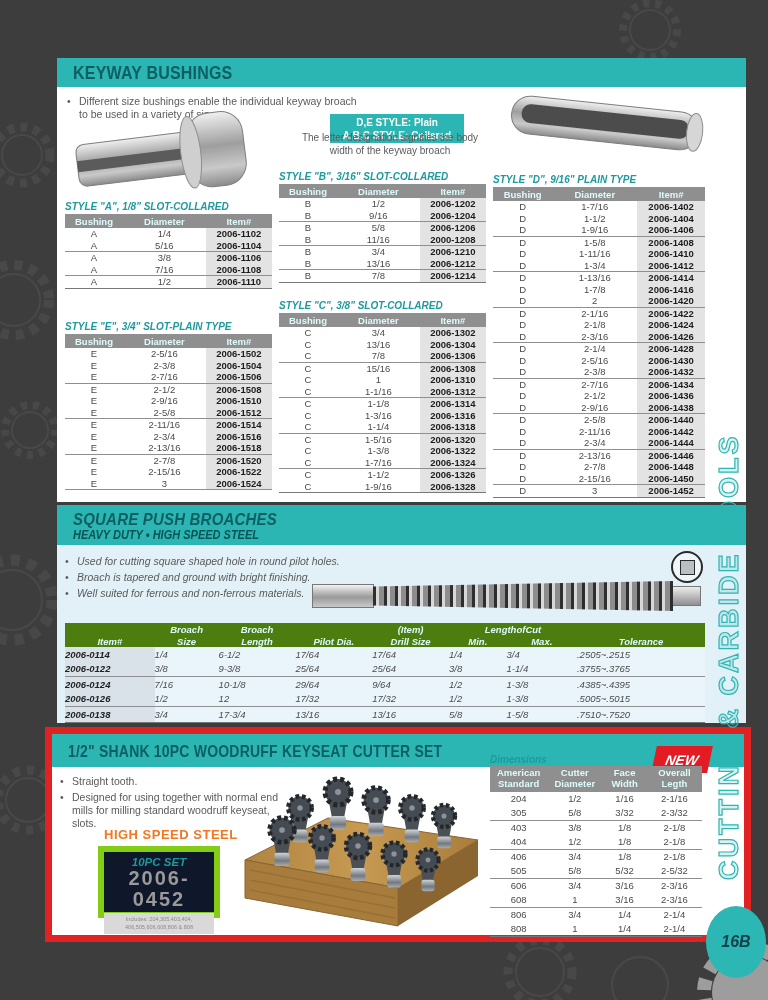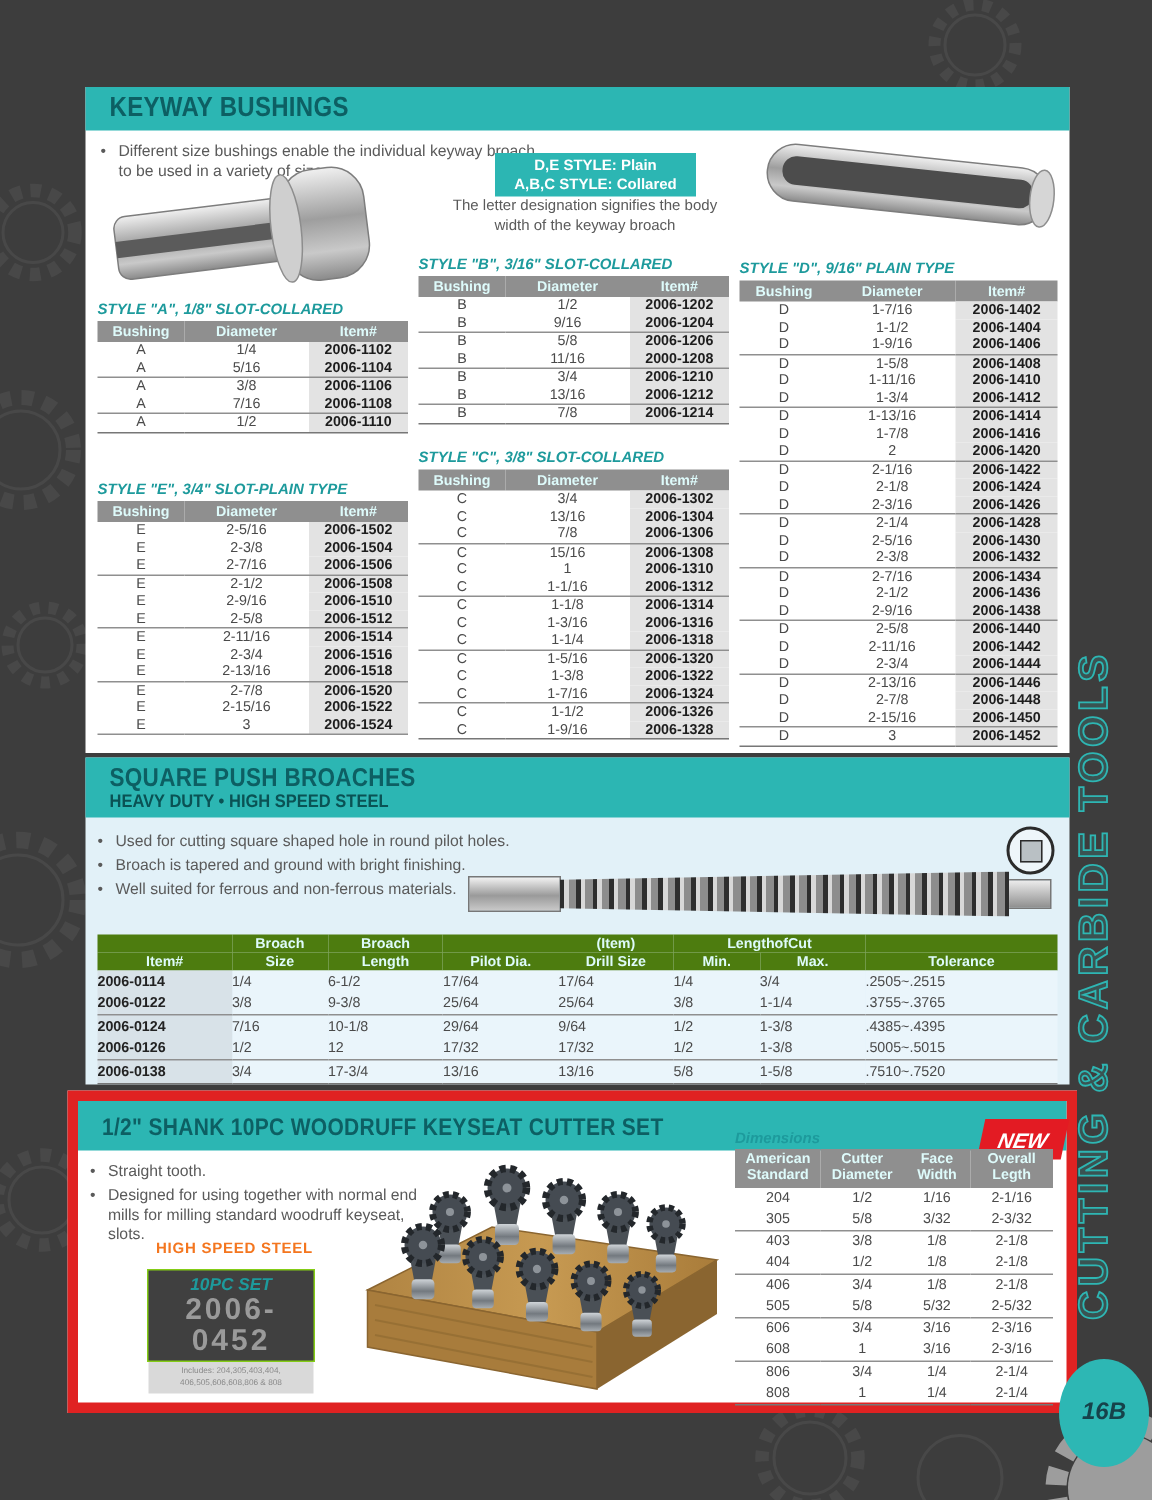--- a/index.html
+++ b/index.html
@@ -12,21 +12,21 @@
   
   .side-title{position:absolute;left:714px;top:372px;height:570px;width:50px;
     writing-mode:vertical-rl;transform:rotate(180deg);font-size:27px;font-weight:bold;
     letter-spacing:3px;color:rgba(46,182,179,0.18);-webkit-text-stroke:1.2px #2eb6b3;
     white-space:nowrap;text-align:center;}
   .page-circle{position:absolute;left:706px;top:906px;width:60px;height:72px;border-radius:50%;
     background:#2db7b4;display:flex;align-items:center;justify-content:center;
     color:#16424a;font-weight:bold;font-size:16px;font-style:italic;}
 
   
-  .section{position:absolute;background:#fff;}
+  .section{position:absolute;background:#fff;padding-left:33px;}
   .band{background:#2cb6b3;position:absolute;left:0;right:0;top:0;display:flex;flex-direction:column;justify-content:center;padding-left:16px;box-sizing:border-box;}
   .band-title{color:#0d5f63;font-weight:bold;font-size:16px;letter-spacing:.2px;transform:scaleY(1.15);transform-origin:left center;}
   .band-sub{color:#0a5254;font-weight:bold;font-size:11px;transform:scaleY(1.1);transform-origin:left center;margin-top:2px;}
 
   ul.bullets{list-style:none;margin:0;padding:0;color:#5a5a5a;font-size:10.5px;line-height:1.25;}
   ul.bullets li{padding-left:12px;position:relative;margin-bottom:3px;}
   ul.bullets li::before{content:"•";position:absolute;left:0;color:#5a5a5a;}
 
   
   .tbl-title{color:#1d9a9c;font-style:italic;font-weight:bold;font-size:10px;margin-bottom:2px;white-space:nowrap;}
@@ -59,22 +59,22 @@
   table.broach-table th{background:#4d7c0f;color:#defbfb;font-weight:bold;font-size:9.5px;padding:0;height:12px;}
   table.broach-table td{text-align:left;height:14.5px;padding:0;background:#eaf5fb;}
   table.broach-table td:first-child{background:#d8e2e8;font-weight:bold;color:#222;}
   table.broach-table tbody tr:nth-child(2n) td{border-bottom:1px solid #8f8f8f;}
   table.broach-table tbody tr:last-child td{border-bottom:1.5px solid #777;}
 
   
   .sec-woodruff{border:7px solid #e02222;background:#fff;}
   .new-badge{position:absolute;background:#e31b23;color:#fff;font-weight:bold;font-style:italic;
     font-size:14px;display:flex;align-items:center;justify-content:center;transform:skewX(-12deg);}
-  .hss{color:#f4761f;font-weight:bold;font-size:10px;letter-spacing:.5px;}
-  .set-box{position:absolute;border:1px solid #84cc16;background:#404040;text-align:center;}
+  .hss{color:#f4761f;font-weight:bold;font-size:13px;letter-spacing:.5px;}
+  .set-box{position:absolute;border:6px solid #84cc16;background:#0f172a;text-align:center;}
   .set-label{color:#1d9a9c;font-style:italic;font-weight:bold;font-size:11.5px;margin-top:4px;}
   .set-item{color:#9a9a9a;font-weight:bold;font-size:20px;letter-spacing:2px;line-height:1.05;}
   .set-includes{background:#d9d9d9;color:#8a8a8a;font-size:5.5px;line-height:1.5;padding:2px 0;margin-top:3px;}
   .dims-title{color:#1d9a9c;font-style:italic;font-weight:bold;font-size:10px;margin-bottom:1px;}
   table.dims-table{width:100%;border-collapse:collapse;font-size:9.5px;color:#4a4a4a;table-layout:fixed;}
   table.dims-table th{background:#8f8f8f;color:#defbfb;font-weight:bold;font-size:9.5px;line-height:1.15;padding:2px 0;margin-top:12px;}
   table.dims-table td{text-align:center;height:14px;padding:0;}
   table.dims-table tbody tr:nth-child(2n) td{border-bottom:1px solid #8f8f8f;}
   table.dims-table tbody tr:last-child td{border-bottom:1.5px solid #777;}
 </style>
@@ -124,21 +124,21 @@
       </linearGradient>
     </defs>
     <g transform="rotate(-7 100 50)">
       <rect x="8" y="28" width="118" height="42" rx="8" fill="url(#steel1)" stroke="#7d7d7d"></rect>
       <rect x="8" y="44" width="118" height="11" fill="#5b5b5b"></rect>
       <rect x="120" y="12" width="56" height="74" rx="22" fill="url(#steel1)" stroke="#7d7d7d"></rect>
       <ellipse cx="122" cy="49" rx="10" ry="36" fill="#cfcfcf" stroke="#8d8d8d"></ellipse>
     </g>
   </svg>
 
-  <div class="style-box abs" style="left:273px;top:44px;width:134px;height:29px;">
+  <div class="style-box abs" style="left:273px;top:56px;width:134px;height:29px;">
     <span>D,E STYLE: Plain</span>
     <span>A,B,C STYLE: Collared</span>
   </div>
   <div class="style-note abs" style="left:238px;top:74px;width:190px;">The letter designation signifies the body width of the keyway broach</div>
 
   <svg class="abs" style="left:448px;top:22px;" width="200" height="88" viewBox="0 0 200 88">
     <g transform="rotate(6 100 44)">
       <rect x="6" y="24" width="188" height="38" rx="19" fill="url(#steel1)" stroke="#7d7d7d"></rect>
       <rect x="16" y="32" width="168" height="19" rx="9" fill="#4c4c4c"></rect>
       <ellipse cx="190" cy="43" rx="8" ry="19" fill="#d6d6d6" stroke="#8d8d8d"></ellipse>
@@ -554,21 +554,21 @@
           <tr>
             <td>D</td>
             <td>3</td>
             <td>2006-1452</td>
           </tr>
         </tbody>
     </table>
   </div>
 </div>
 
-<div class="section sec-broach" style="left:57px;top:505px;width:656px;height:218px;">
+<div class="section sec-broach" style="left:57px;top:505px;width:656px;height:218px;font-style:italic;">
   <div class="band" style="height:40px;">
     <div class="band-title" style="font-size:15px;">SQUARE PUSH BROACHES</div>
     <div class="band-sub">HEAVY DUTY • HIGH SPEED STEEL</div>
   </div>
 
   <ul class="bullets abs" style="left:8px;top:50px;width:330px;">
       <li>Used for cutting square shaped hole in round pilot holes.</li>
       <li>Broach is tapered and ground with bright finishing.</li>
       <li>Well suited for ferrous and non-ferrous materials.</li>
     </ul>

